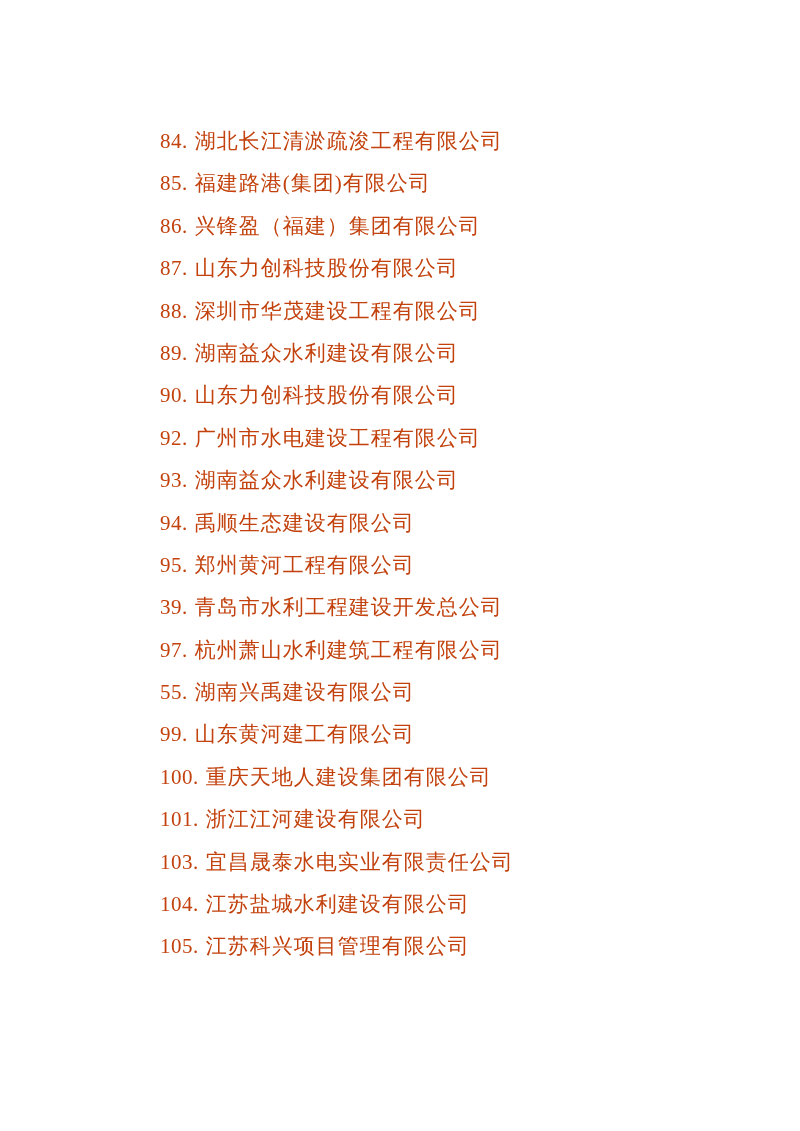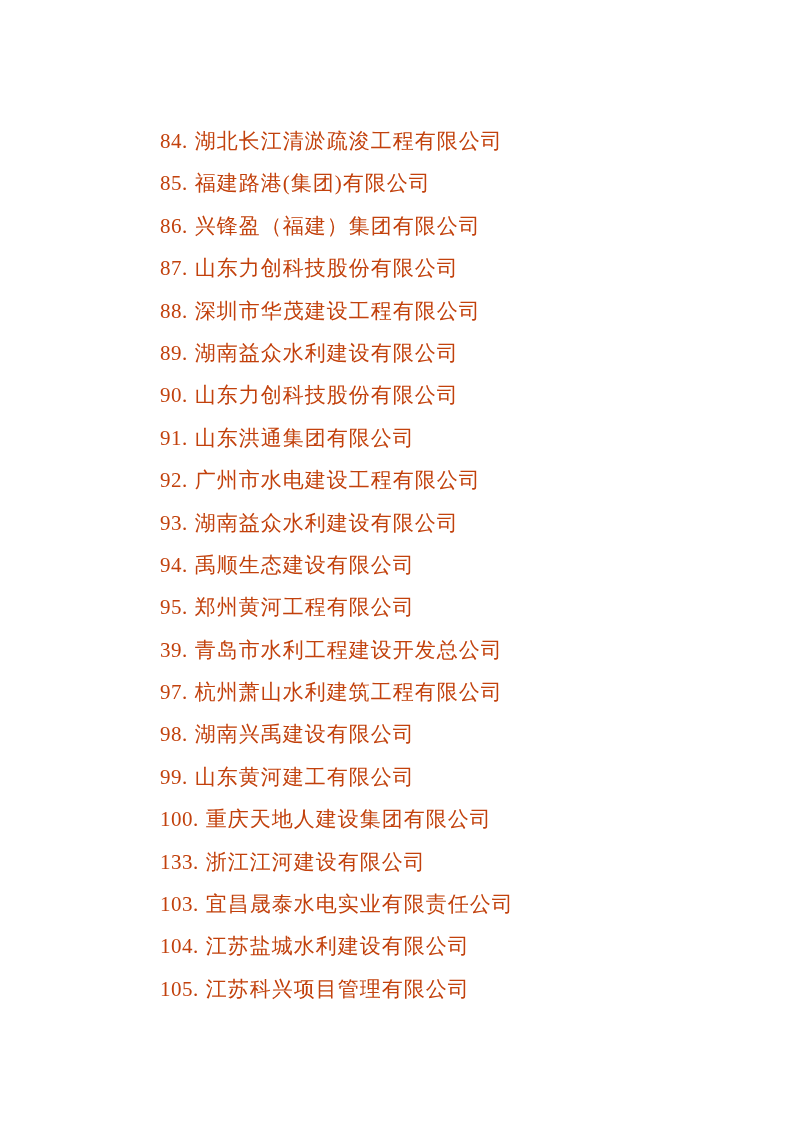--- a/index.html
+++ b/index.html
@@ -65,23 +65,20 @@
   </li>
 
   <li class="row">
     <span class="num">89.</span><span class="company-name">湖南益众水利建设有限公司</span>
   </li>
 
   <li class="row">
     <span class="num">90.</span><span class="company-name">山东力创科技股份有限公司</span>
   </li>
 
-  <li class="row">
-    <span class="num">91.</span><span class="company-name">山东洪通集团有限公司</span>
-  </li>
 
   <li class="row">
     <span class="num">92.</span><span class="company-name">广州市水电建设工程有限公司</span>
   </li>
 
   <li class="row">
     <span class="num">93.</span><span class="company-name">湖南益众水利建设有限公司</span>
   </li>
 
   <li class="row">
@@ -94,33 +91,33 @@
 
   <li class="row">
     <span class="num">39.</span><span class="company-name">青岛市水利工程建设开发总公司</span>
   </li>
 
   <li class="row">
     <span class="num">97.</span><span class="company-name">杭州萧山水利建筑工程有限公司</span>
   </li>
 
   <li class="row">
-    <span class="num">98.</span><span class="company-name">湖南兴禹建设有限公司</span>
+    <span class="num">55.</span><span class="company-name">湖南兴禹建设有限公司</span>
   </li>
 
   <li class="row">
     <span class="num">99.</span><span class="company-name">山东黄河建工有限公司</span>
   </li>
 
   <li class="row">
     <span class="num">100.</span><span class="company-name">重庆天地人建设集团有限公司</span>
   </li>
 
   <li class="row">
-    <span class="num">133.</span><span class="company-name">浙江江河建设有限公司</span>
+    <span class="num">101.</span><span class="company-name">浙江江河建设有限公司</span>
   </li>
 
 
   <li class="row">
     <span class="num">103.</span><span class="company-name">宜昌晟泰水电实业有限责任公司</span>
   </li>
 
   <li class="row">
     <span class="num">104.</span><span class="company-name">江苏盐城水利建设有限公司</span>
   </li>

